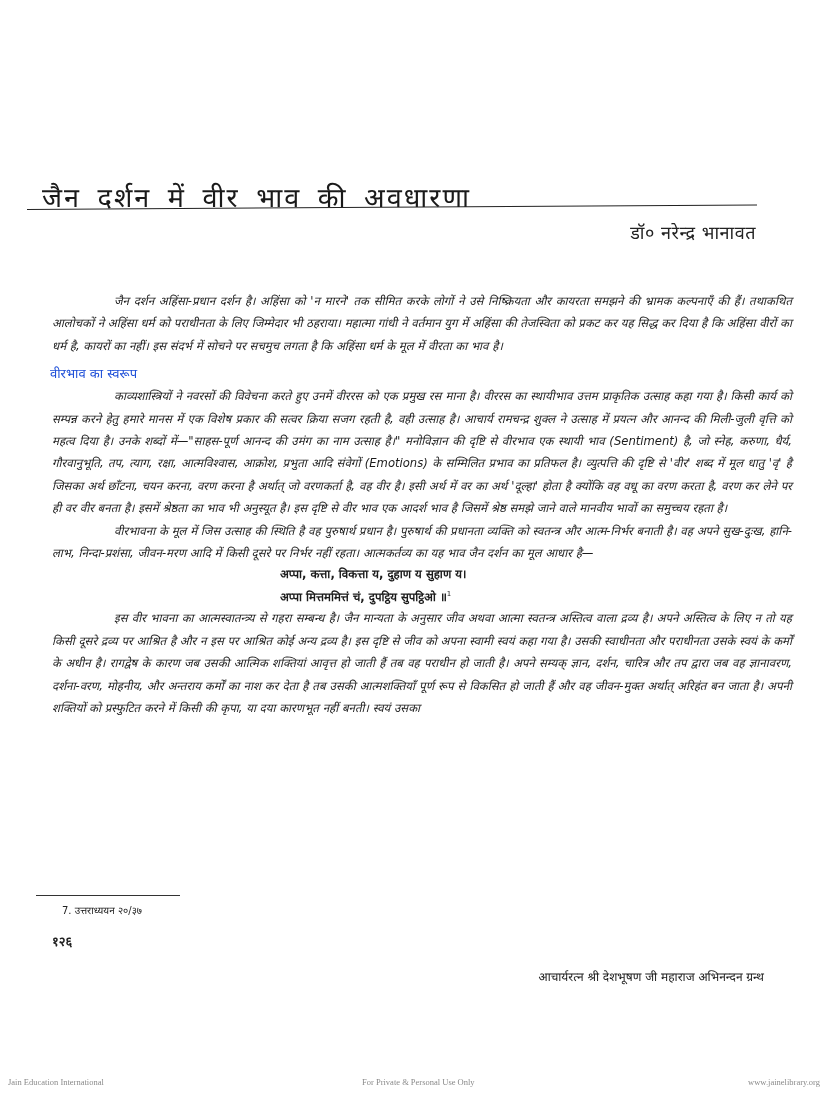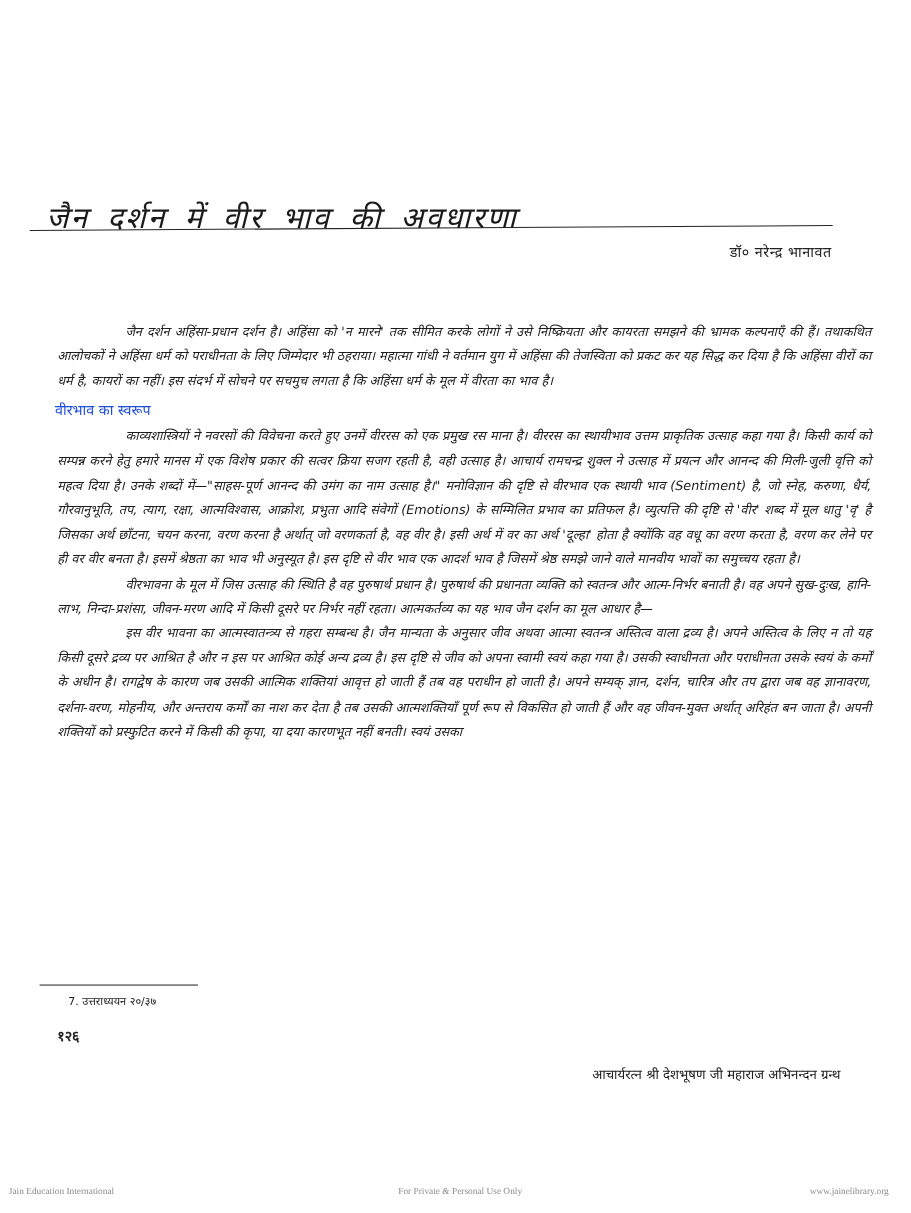--- a/index.html
+++ b/index.html
@@ -4,29 +4,28 @@
 <style>
   html, body { margin: 0; padding: 0; background: #ffffff; }
   body {
     width: 828px; height: 1103px; position: relative; overflow: hidden;
     font-family: "DejaVu Sans", sans-serif; color: #1a1a1a;
   }
   .title {
     position: absolute; left: 42px; top: 160px;
     font-size: 27px; letter-spacing: 2px; font-weight: normal; color: #1a1a1a;
     word-spacing: 6px;
-    font-style: italic;
   }
   .title-rule {
     position: absolute; left: 27px; top: 209px; width: 730px; height: 0;
     border-top: 1.5px solid #222; transform: rotate(-0.35deg); transform-origin: left;
   }
   .author {
     position: absolute; right: 72px; top: 220px;
-    font-size: 13px; color: #222; letter-spacing: 0.5px;
+    font-size: 18px; color: #222; letter-spacing: 0.5px;
   }
   .body {
     position: absolute; left: 52px; top: 290px; width: 740px;
     font-size: 11.6px; line-height: 22.4px; text-align: justify; color: #1b1b1b;
   }
   .body p { margin: 0; text-indent: 62px; font-style: italic; }
   .body h3 {
     margin: 6px 0 0 -2px; font-size: 13px; font-weight: normal; line-height: 22px; color: #1d4ed8;
   }
   .verse {
@@ -44,37 +43,41 @@
   }
   .book-title {
     position: absolute; right: 64px; top: 968px; font-size: 12px; font-weight: normal; color: #1a1a1a;
   }
   .footer {
     position: absolute; top: 1077px; font-family: Liberation Serif, serif;
     font-size: 8.5px; color: #8a8a8a;
   }
   .footer.left { left: 8px; }
   .footer.center { left: 362px; }
-  .footer.right { right: 20px; padding-left: 16px; }
+  .footer.right { right: 8px; padding-left: 16px; }
 </style>
 </head>
 <body>
 
 <h1 class="title">जैन दर्शन में वीर भाव की अवधारणा</h1>
 <div class="title-rule"></div>
 <div class="author">डॉ० नरेन्द्र भानावत</div>
 
 <div class="body">
   <p>जैन दर्शन अहिंसा-प्रधान दर्शन है। अहिंसा को 'न मारने' तक सीमित करके लोगों ने उसे निष्क्रियता और कायरता समझने की भ्रामक कल्पनाएँ की हैं। तथाकथित आलोचकों ने अहिंसा धर्म को पराधीनता के लिए जिम्मेदार भी ठहराया। महात्मा गांधी ने वर्तमान युग में अहिंसा की तेजस्विता को प्रकट कर यह सिद्ध कर दिया है कि अहिंसा वीरों का धर्म है, कायरों का नहीं। इस संदर्भ में सोचने पर सचमुच लगता है कि अहिंसा धर्म के मूल में वीरता का भाव है।</p>
 
   <h3>वीरभाव का स्वरूप</h3>
   <p>काव्यशास्त्रियों ने नवरसों की विवेचना करते हुए उनमें वीररस को एक प्रमुख रस माना है। वीररस का स्थायीभाव उत्तम प्राकृतिक उत्साह कहा गया है। किसी कार्य को सम्पन्न करने हेतु हमारे मानस में एक विशेष प्रकार की सत्वर क्रिया सजग रहती है, वही उत्साह है। आचार्य रामचन्द्र शुक्ल ने उत्साह में प्रयत्न और आनन्द की मिली-जुली वृत्ति को महत्व दिया है। उनके शब्दों में—"साहस-पूर्ण आनन्द की उमंग का नाम उत्साह है।" मनोविज्ञान की दृष्टि से वीरभाव एक स्थायी भाव (Sentiment) है, जो स्नेह, करुणा, धैर्य, गौरवानुभूति, तप, त्याग, रक्षा, आत्मविश्वास, आक्रोश, प्रभुता आदि संवेगों (Emotions) के सम्मिलित प्रभाव का प्रतिफल है। व्युत्पत्ति की दृष्टि से 'वीर' शब्द में मूल धातु 'वृ' है जिसका अर्थ छाँटना, चयन करना, वरण करना है अर्थात् जो वरणकर्ता है, वह वीर है। इसी अर्थ में वर का अर्थ 'दूल्हा' होता है क्योंकि वह वधू का वरण करता है, वरण कर लेने पर ही वर वीर बनता है। इसमें श्रेष्ठता का भाव भी अनुस्यूत है। इस दृष्टि से वीर भाव एक आदर्श भाव है जिसमें श्रेष्ठ समझे जाने वाले मानवीय भावों का समुच्चय रहता है।</p>
 
   <p>वीरभावना के मूल में जिस उत्साह की स्थिति है वह पुरुषार्थ प्रधान है। पुरुषार्थ की प्रधानता व्यक्ति को स्वतन्त्र और आत्म-निर्भर बनाती है। वह अपने सुख-दुःख, हानि-लाभ, निन्दा-प्रशंसा, जीवन-मरण आदि में किसी दूसरे पर निर्भर नहीं रहता। आत्मकर्तव्य का यह भाव जैन दर्शन का मूल आधार है—</p>
 
+  <div class="verse">
+    <div>अप्पा, कत्ता, विकत्ता य, दुहाण य सुहाण य।</div>
+    <div><span>अप्पा मित्तममित्तं चं, दुपट्ठिय सुपट्ठिओ ॥</span><sup>1</sup></div>
+  </div>
 
   <p>इस वीर भावना का आत्मस्वातन्त्र्य से गहरा सम्बन्ध है। जैन मान्यता के अनुसार जीव अथवा आत्मा स्वतन्त्र अस्तित्व वाला द्रव्य है। अपने अस्तित्व के लिए न तो यह किसी दूसरे द्रव्य पर आश्रित है और न इस पर आश्रित कोई अन्य द्रव्य है। इस दृष्टि से जीव को अपना स्वामी स्वयं कहा गया है। उसकी स्वाधीनता और पराधीनता उसके स्वयं के कर्मों के अधीन है। रागद्वेष के कारण जब उसकी आत्मिक शक्तियां आवृत्त हो जाती हैं तब वह पराधीन हो जाती है। अपने सम्यक् ज्ञान, दर्शन, चारित्र और तप द्वारा जब वह ज्ञानावरण, दर्शना-वरण, मोहनीय, और अन्तराय कर्मों का नाश कर देता है तब उसकी आत्मशक्तियाँ पूर्ण रूप से विकसित हो जाती हैं और वह जीवन-मुक्त अर्थात् अरिहंत बन जाता है। अपनी शक्तियों को प्रस्फुटित करने में किसी की कृपा, या दया कारणभूत नहीं बनती। स्वयं उसका</p>
 </div>
 
 <div class="fn-rule"></div>
 <div class="footnote">7. उत्तराध्ययन २०/३७</div>
 
 <div class="page-num">१२६</div>
 <div class="book-title">आचार्यरत्न श्री देशभूषण जी महाराज अभिनन्दन ग्रन्थ</div>
 

